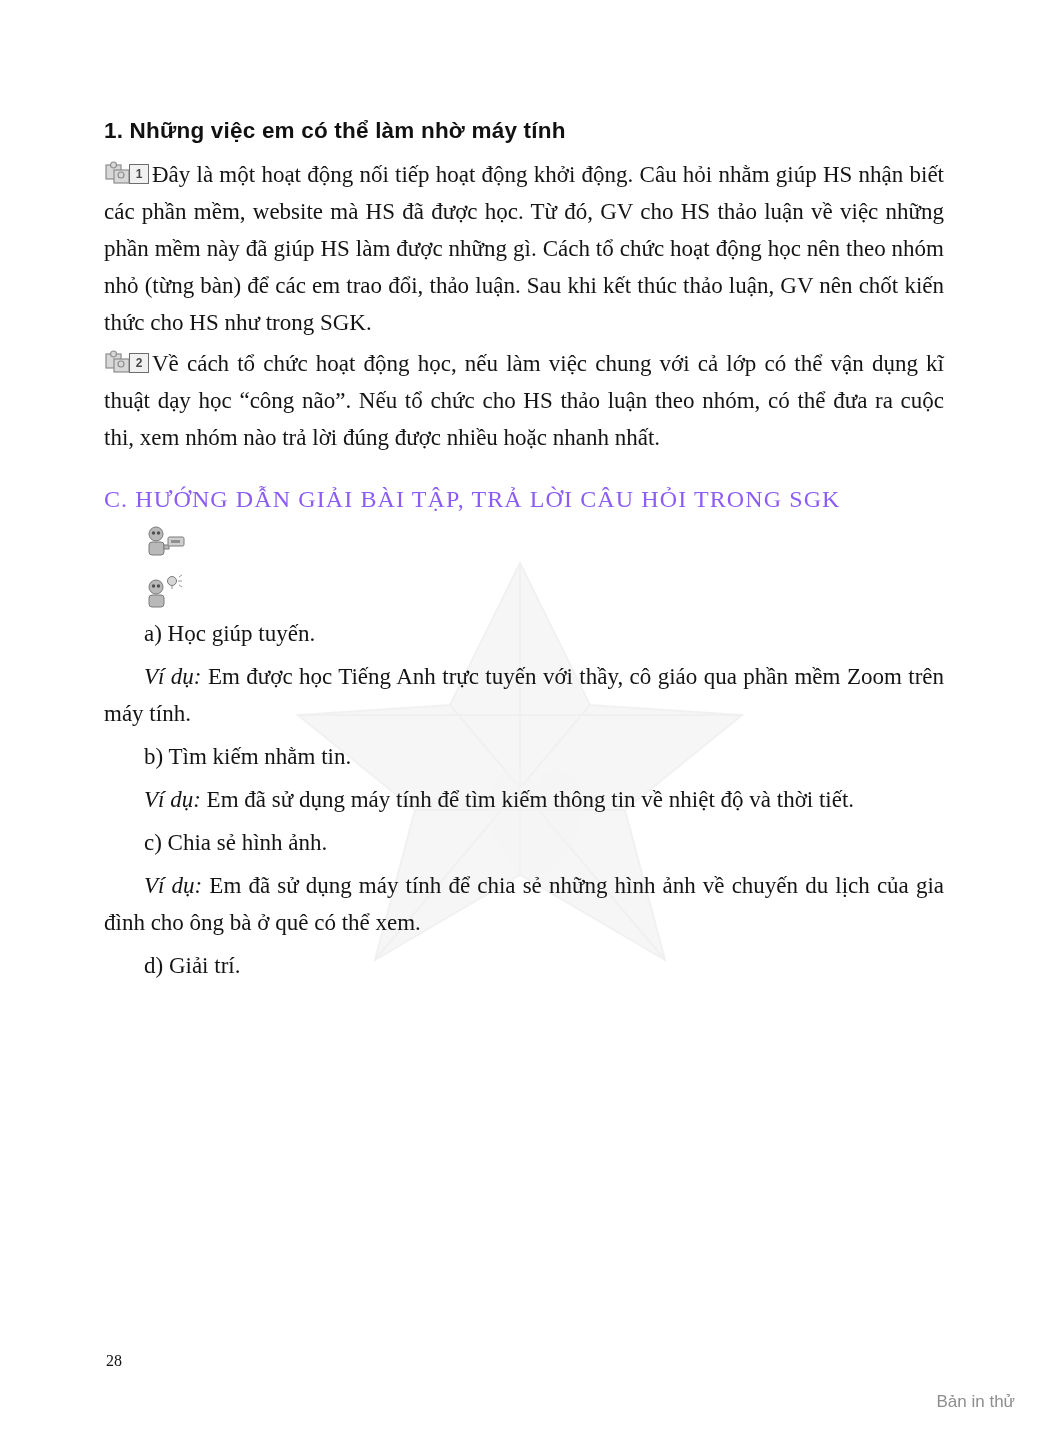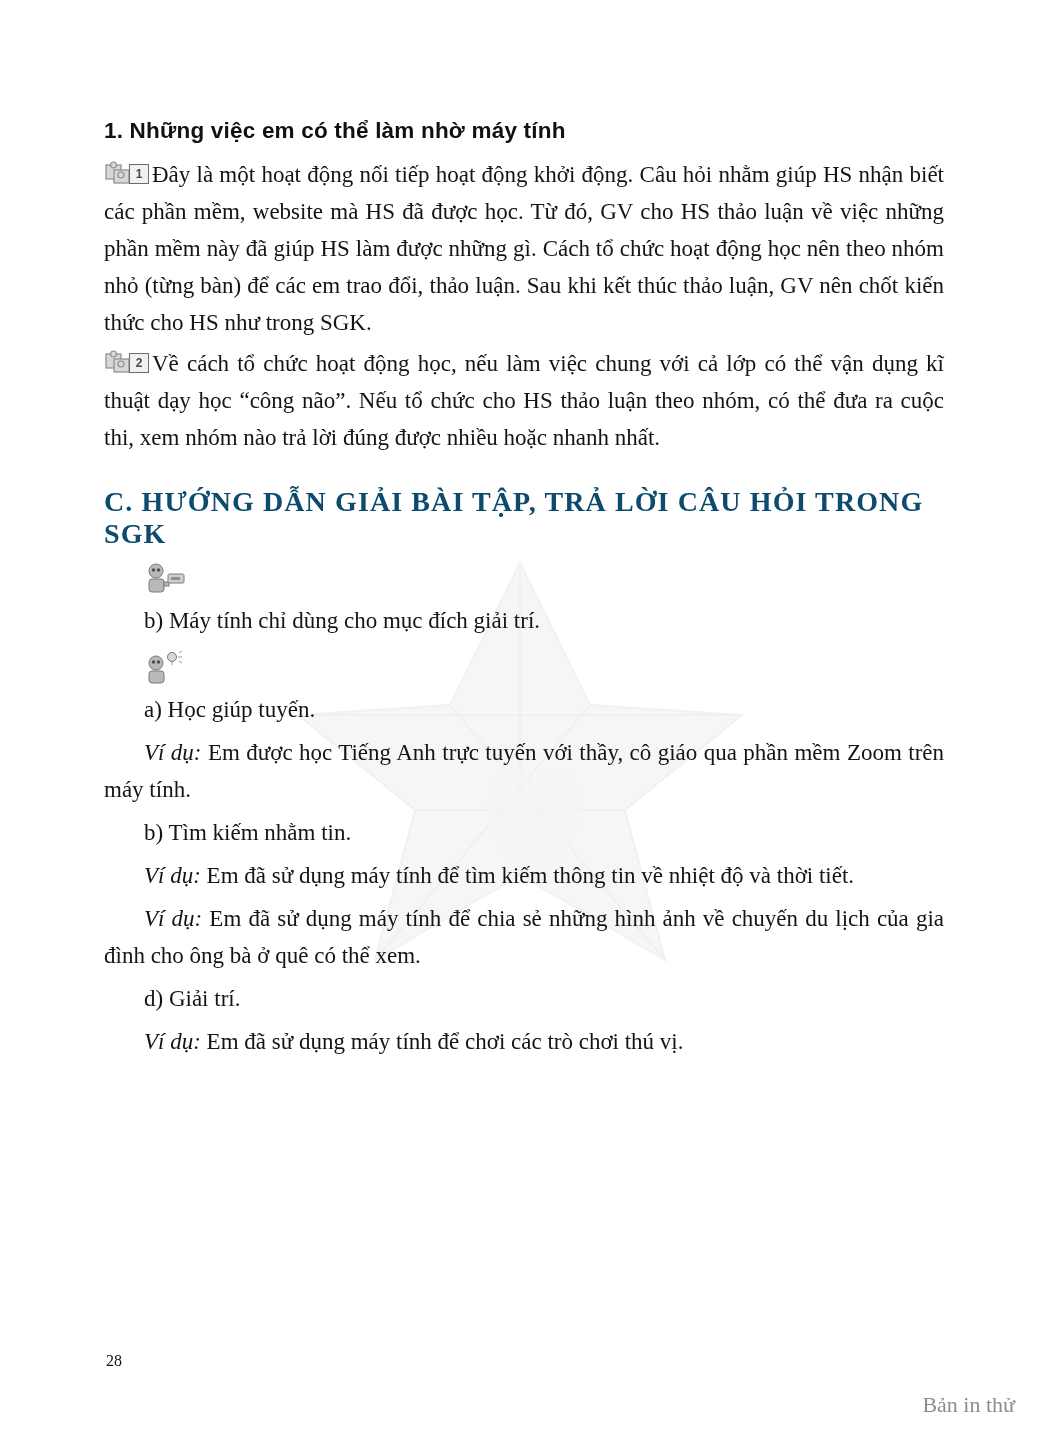--- a/index.html
+++ b/index.html
@@ -42,25 +42,25 @@
     font-weight: bold;
     font-size: 22.5px;
     letter-spacing: 0.2px;
     margin: 0 0 12px 0;
     color: #111;
   }
   h2.sec2 { margin-top: 26px; }
 
   h2.bigsec {
     font-family: "Liberation Serif", serif;
-    font-weight: bold;
-    font-size: 28px;
+    font-weight: normal;
+    font-size: 24px;
     letter-spacing: 1.1px;
     margin: 30px 0 6px 0;
-    color: #0c4a6e;
+    color: #8b5cf6;
   }
 
   p.body {
     font-size: 23px;
     line-height: 37px;
     margin: 0 0 4px 0;
     text-align: justify;
     text-justify: inter-word;
   }
 
@@ -111,22 +111,22 @@
     position: absolute;
     left: 106px;
     top: 1352px;
     font-size: 16px;
     color: #111;
   }
   .proof {
     position: absolute;
     right: 60px;
     top: 1392px;
-    font-family: Liberation Serif, serif;
-    font-size: 22px;
+    font-family: Liberation Sans, sans-serif;
+    font-size: 17px;
     color: #8e8e8e;
   }
 </style>
 </head>
 <body>
 
 <div class="page">
 
   <svg class="watermark" viewBox="0 0 460 420" xmlns="http://www.w3.org/2000/svg">
     <g fill="none" stroke="#e6e6e6" stroke-width="2">
@@ -169,21 +169,20 @@
       <g fill="#b9b9b9" stroke="#7a7a7a" stroke-width="1">
         <circle cx="14" cy="11" r="7"></circle>
         <rect x="7" y="19" width="15" height="13" rx="3"></rect>
         <rect x="22" y="22" width="5" height="4"></rect>
         <rect x="26" y="14" width="16" height="9" rx="1.5" fill="#cfcfcf"></rect>
         <rect x="29" y="17" width="9" height="3" fill="#8f8f8f" stroke="none"></rect>
         <circle cx="11.5" cy="10" r="1.7" fill="#4f4f4f" stroke="none"></circle>
         <circle cx="16.5" cy="10" r="1.7" fill="#4f4f4f" stroke="none"></circle>
       </g>
     </svg>
-    <p class="ans">b) Máy tính chỉ dùng cho mục đích giải trí.</p>
 
     <svg class="robot" viewBox="0 0 54 40" xmlns="http://www.w3.org/2000/svg">
       <g fill="#b9b9b9" stroke="#7a7a7a" stroke-width="1">
         <circle cx="14" cy="14" r="7"></circle>
         <rect x="7" y="22" width="15" height="12" rx="3"></rect>
         <circle cx="11.5" cy="13" r="1.7" fill="#4f4f4f" stroke="none"></circle>
         <circle cx="16.5" cy="13" r="1.7" fill="#4f4f4f" stroke="none"></circle>
         <circle cx="30" cy="8" r="4.5" fill="#d6d6d6"></circle>
         <path d="M30,13 l0,3" stroke="#8f8f8f"></path>
         <path d="M37,4 l3,-2 M37,12 l3,2 M36,8 l4,0" stroke="#9a9a9a" fill="none"></path>
@@ -191,25 +190,25 @@
     </svg>
 
     <p class="ans">a) Học giúp tuyến.</p>
 
     <p class="ans"><span class="ital">Ví dụ:</span><span> Em được học Tiếng Anh trực tuyến với thầy, cô giáo qua phần mềm Zoom trên máy tính.</span></p>
 
     <p class="ans">b) Tìm kiếm nhằm tin.</p>
 
     <p class="ans"><span class="ital">Ví dụ:</span><span> Em đã sử dụng máy tính để tìm kiếm thông tin về nhiệt độ và thời tiết.</span></p>
 
+    <p class="ans">c) Chia sẻ hình ảnh.</p>
 
     <p class="ans"><span class="ital">Ví dụ:</span><span> Em đã sử dụng máy tính để chia sẻ những hình ảnh về chuyến du lịch của gia đình cho ông bà ở quê có thể xem.</span></p>
 
     <p class="ans">d) Giải trí.</p>
 
-    <p class="ans"><span class="ital">Ví dụ:</span><span> Em đã sử dụng máy tính để chơi các trò chơi thú vị.</span></p>
 
   </div>
 
   <div class="page-num">28</div>
   <div class="proof">Bản in thử</div>
 
 </div>
 
 </body></html>

